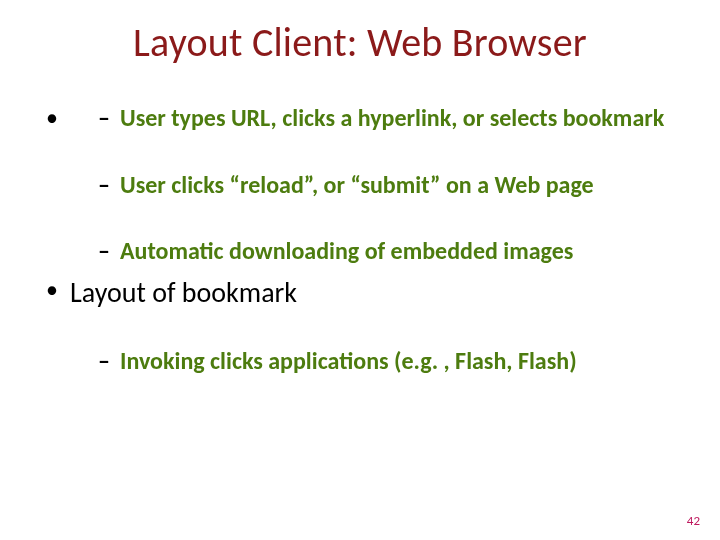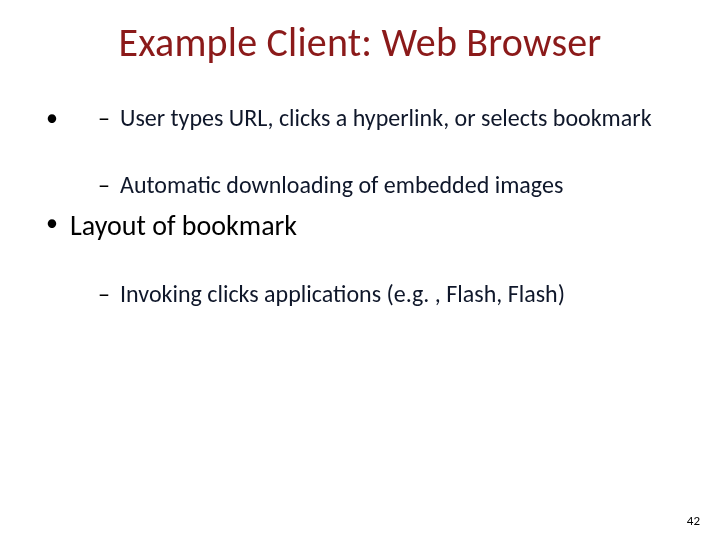--- a/index.html
+++ b/index.html
@@ -44,53 +44,54 @@
       font-size: 24px;
     }
     .sub-list {
       list-style: none;
       padding-left: 24px;
       margin-top: 4px;
       margin-bottom: 8px;
     }
     .level2 {
       font-size: 24px;
-      font-weight: 400;
-      color: #0f172a;
+      font-weight: 700;
+      color: #4d7c0f;
       position: relative;
       padding-left: 26px;
       line-height: 1.28;
       margin-top: 36px;
     }
     .level2::before {
       content: "–";
       position: absolute;
       left: 4px;
       top: 0;
       color: #000000;
     }
     .slide-number {
       position: absolute;
       bottom: 12px;
       right: 20px;
       font-size: 13px;
-      color: #000000;
+      color: #be185d;
     }
   </style>
 </head>
 <body>
 
 <div class="slide">
-  <h1 class="title">Example Client: Web Browser</h1>
+  <h1 class="title">Layout Client: Web Browser</h1>
 
   <ul class="bullet-list">
 
     <li class="level1">
       <ul class="sub-list">
         <li class="level2"><span>User types URL, clicks a hyperlink, or selects bookmark</span></li>
+        <li class="level2"><span>User clicks “reload”, or “submit” on a Web page</span></li>
         <li class="level2"><span>Automatic downloading of embedded images</span></li>
       </ul>
     </li>
 
     <li class="level1">
       <span>Layout of bookmark</span>
       <ul class="sub-list">
         <li class="level2"><span>Invoking clicks applications (e.g. , Flash, Flash)</span></li>
       </ul>
     </li>

